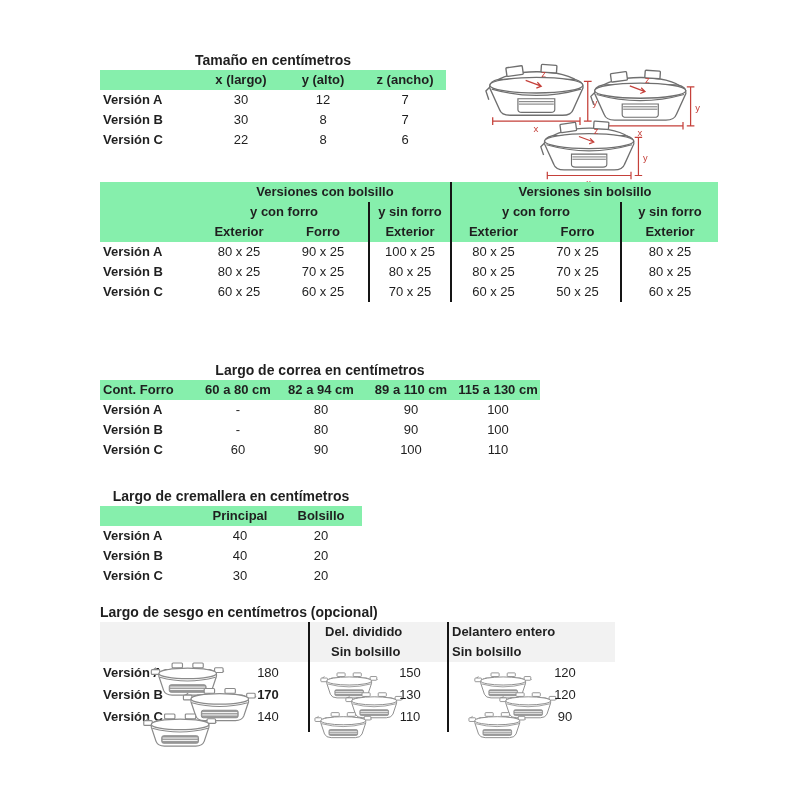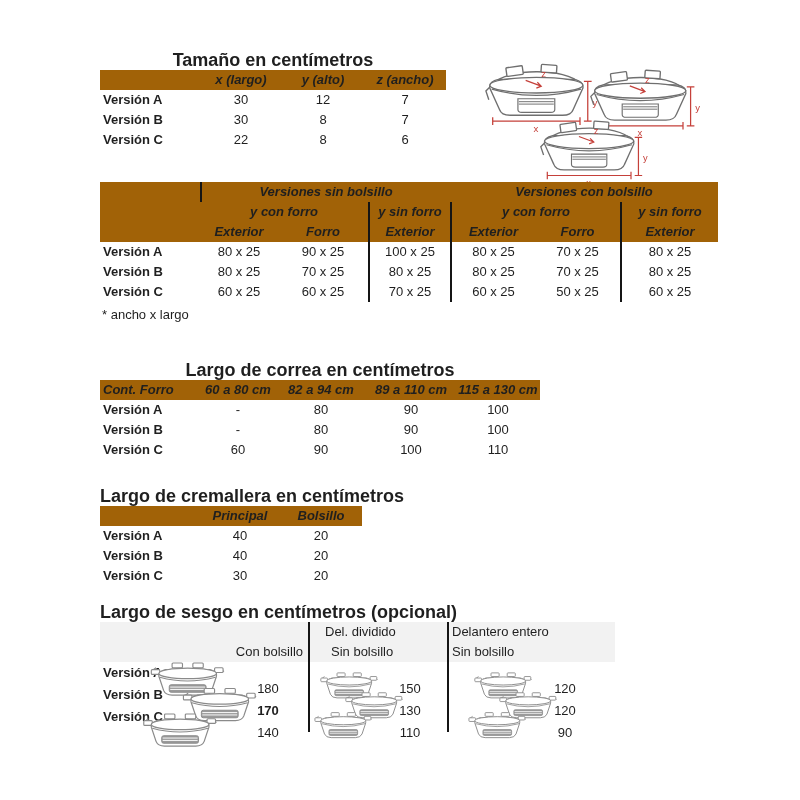--- a/index.html
+++ b/index.html
@@ -1,40 +1,40 @@
 <!DOCTYPE html>
 <html><head>
 <meta charset="utf-8">
 <style>
   html,body{margin:0;padding:0;background:#ffffff;}
   body{width:800px;height:800px;font-family:"Liberation Sans",sans-serif;color:#1f1f1f;position:relative;overflow:hidden;}
   .page{position:absolute;left:0;top:0;width:800px;height:800px;background:#fff;}
   .t{position:absolute;font-size:13px;}
-  .title{font-weight:bold;font-size:18px;height:20px;line-height:20px;text-align:center;white-space:nowrap;}
+  .title{font-weight:bold;font-size:14px;height:20px;line-height:20px;text-align:center;white-space:nowrap;}
   .title.left{text-align:right;}
   .g{display:grid;}
   .c{height:20px;line-height:20px;text-align:center;white-space:nowrap;}
   .lbl{text-align:left;font-weight:bold;padding-left:3px;}
   .hdr{font-weight:bold;}
-  .bg{background:#a16207;font-style:italic;}
+  .bg{background:#86efac;}
   .bl{border-left:2px solid #151515;}
   .sp2{grid-column:span 2;}
   .sp3{grid-column:span 3;}
   .g1{grid-template-columns:100px 82px 82px 82px;}
   .g2{grid-template-columns:100px 78px 90px 82px 85px 85px 98px;}
   .g3{grid-template-columns:100px 76px 90px 90px 84px;}
   .g4{grid-template-columns:100px 80px 82px;}
   .footnote{height:20px;line-height:20px;font-size:13px;margin-top:3px;padding-left:2px;}
   
   #t5{width:620px;height:150px;}
   .t5bg{position:absolute;left:0;top:20px;width:515px;height:40px;background:#f2f2f2;}
-  .t5h{position:absolute;height:20px;line-height:20px;font-weight:normal;white-space:nowrap;}
+  .t5h{position:absolute;height:20px;line-height:20px;font-weight:bold;white-space:nowrap;}
   .t5bar{position:absolute;top:20px;width:0;height:110px;border-left:2px solid #151515;}
   .t5lbl{position:absolute;left:3px;height:22px;line-height:22px;font-weight:bold;white-space:nowrap;}
-  .t5val{position:absolute;width:60px;height:22px;line-height:22px;text-align:center;margin-top:16px;}
+  .t5val{position:absolute;width:60px;height:22px;line-height:22px;text-align:center;}
   .diag{position:absolute;left:470px;top:33px;}
   .cl{position:absolute;}
 </style>
 </head>
 <body>
 
 <div class="page">
 
   <svg width="0" height="0" style="position:absolute" aria-hidden="true">
     <defs>
@@ -106,22 +106,22 @@
       <div class="c lbl">Versión C</div>
       <div class="c">22</div>
       <div class="c">8</div>
       <div class="c">6</div>
     </div>
   </div>
 
   <div class="t" id="t2" style="left:100px;top:182px;width:618px;">
     <div class="g g2">
       <div class="c bg"></div>
+      <div class="c bg hdr sp3">Versiones con bolsillo</div>
       <div class="c bg hdr sp3 bl">Versiones sin bolsillo</div>
-      <div class="c bg hdr sp3">Versiones con bolsillo</div>
 
       <div class="c bg"></div>
       <div class="c bg hdr sp2">y con forro</div>
       <div class="c bg hdr bl">y sin forro</div>
       <div class="c bg hdr sp2 bl">y con forro</div>
       <div class="c bg hdr bl">y sin forro</div>
 
       <div class="c bg"></div>
       <div class="c bg hdr">Exterior</div>
       <div class="c bg hdr">Forro</div>
@@ -147,21 +147,20 @@
       <div class="c bl">80 x 25</div>
 
       <div class="c lbl">Versión C</div>
       <div class="c">60 x 25</div>
       <div class="c">60 x 25</div>
       <div class="c bl">70 x 25</div>
       <div class="c bl">60 x 25</div>
       <div class="c">50 x 25</div>
       <div class="c bl">60 x 25</div>
     </div>
-    <div class="footnote">* ancho x largo</div>
   </div>
 
   <div class="t" id="t3" style="left:100px;top:360px;width:440px;">
     <div class="title">Largo de correa en centímetros</div>
     <div class="g g3">
       <div class="c bg lbl">Cont. Forro</div>
       <div class="c bg hdr">60 a 80 cm</div>
       <div class="c bg hdr">82 a 94 cm</div>
       <div class="c bg hdr">89 a 110 cm</div>
       <div class="c bg hdr">115 a 130 cm</div>
@@ -204,21 +203,20 @@
       <div class="c lbl">Versión C</div>
       <div class="c">30</div>
       <div class="c">20</div>
     </div>
   </div>
 
   <div class="t" id="t5" style="left:100px;top:602px;">
     <div class="title left" style="position:absolute;left:0;top:0;">Largo de sesgo en centímetros (opcional)</div>
     <div class="t5bg"></div>
 
-    <div class="t5h" style="left:0;top:40px;width:203px;text-align:right;">Con bolsillo</div>
     <div class="t5h" style="left:225px;top:20px;">Del. dividido</div>
     <div class="t5h" style="left:231px;top:40px;">Sin bolsillo</div>
     <div class="t5h" style="left:352px;top:20px;">Delantero entero</div>
     <div class="t5h" style="left:352px;top:40px;">Sin bolsillo</div>
 
     <div class="t5bar" style="left:208px;"></div>
     <div class="t5bar" style="left:347px;"></div>
 
     <div class="t5lbl" style="top:60px;">Versión A</div>
     <div class="t5lbl" style="top:82px;">Versión B</div>

